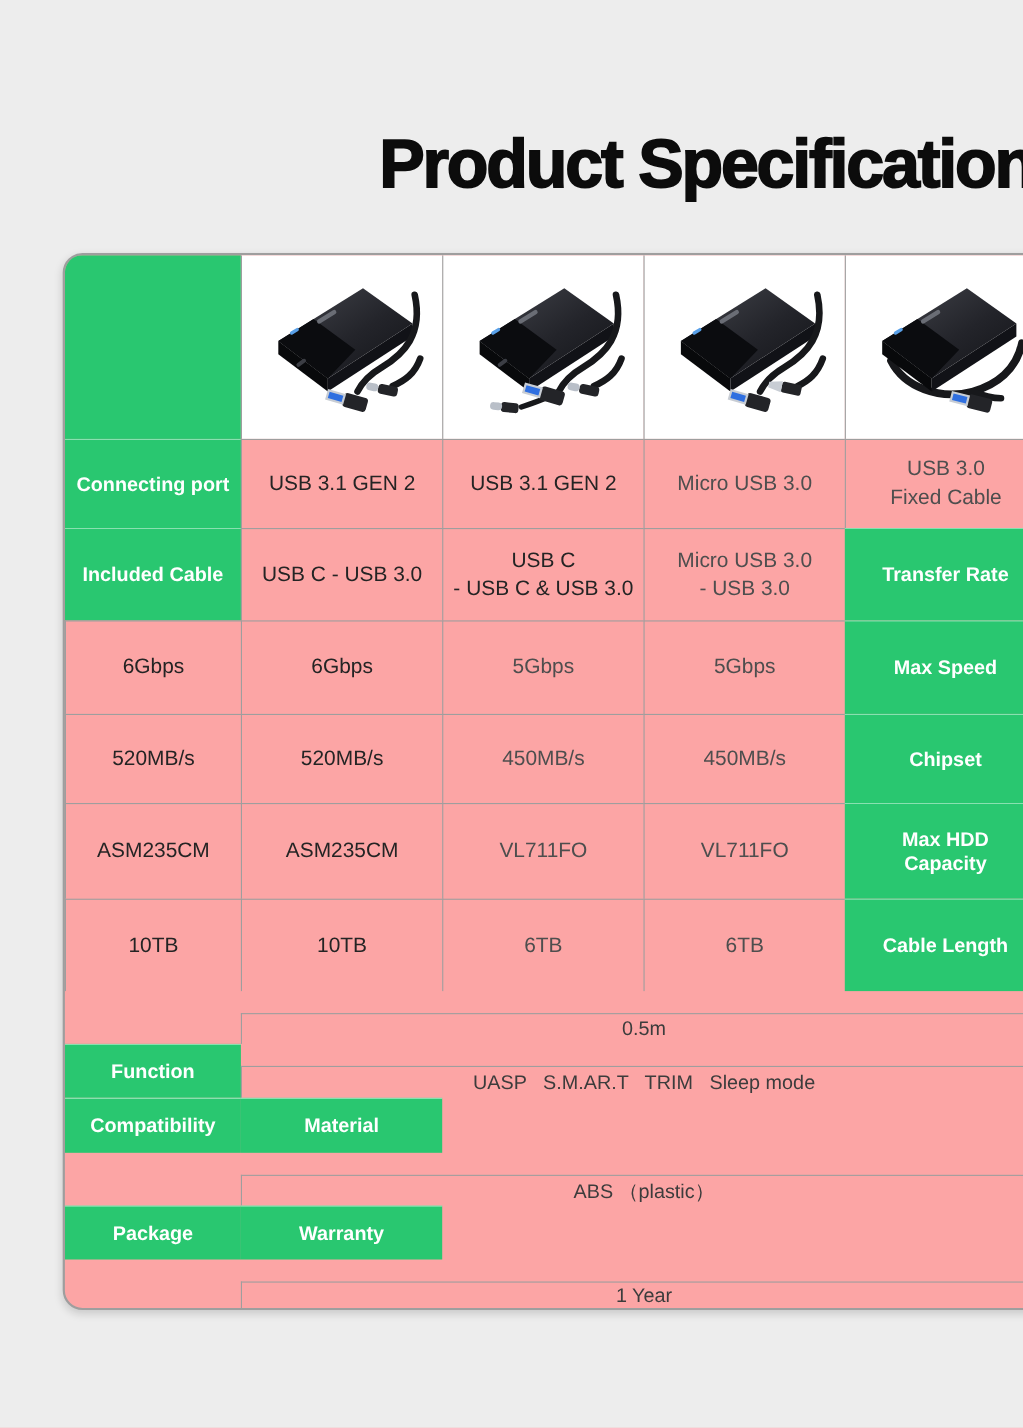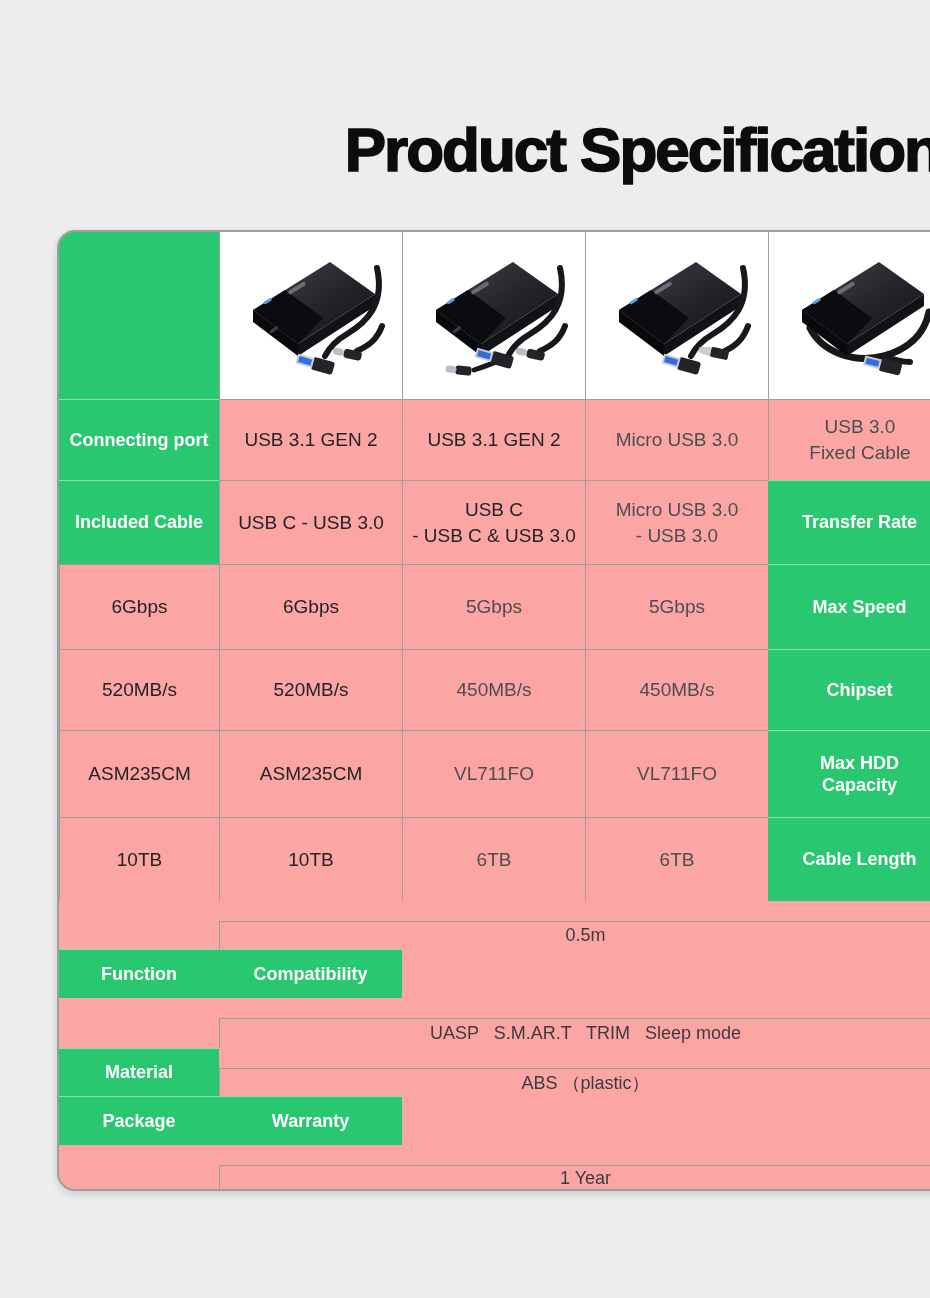--- a/index.html
+++ b/index.html
@@ -228,23 +228,23 @@
 Capacity</div>
     <div class="cell value-cell">10TB</div>
     <div class="cell value-cell">10TB</div>
     <div class="cell value-cell dim">6TB</div>
     <div class="cell value-cell dim">6TB</div>
 
     <div class="cell label-cell">Cable Length</div>
     <div class="cell span-cell">0.5m</div>
 
     <div class="cell label-cell">Function</div>
+    <div class="cell span-cell">UASP   S.M.AR.T   TRIM   Sleep mode</div>
+
     <div class="cell label-cell">Compatibility</div>
-
-    <div class="cell span-cell">UASP   S.M.AR.T   TRIM   Sleep mode</div>
 
     <div class="cell label-cell">Material</div>
     <div class="cell span-cell">ABS （plastic）</div>
 
     <div class="cell label-cell">Package</div>
 
     <div class="cell label-cell">Warranty</div>
     <div class="cell span-cell">1 Year</div>
 
   </div>

